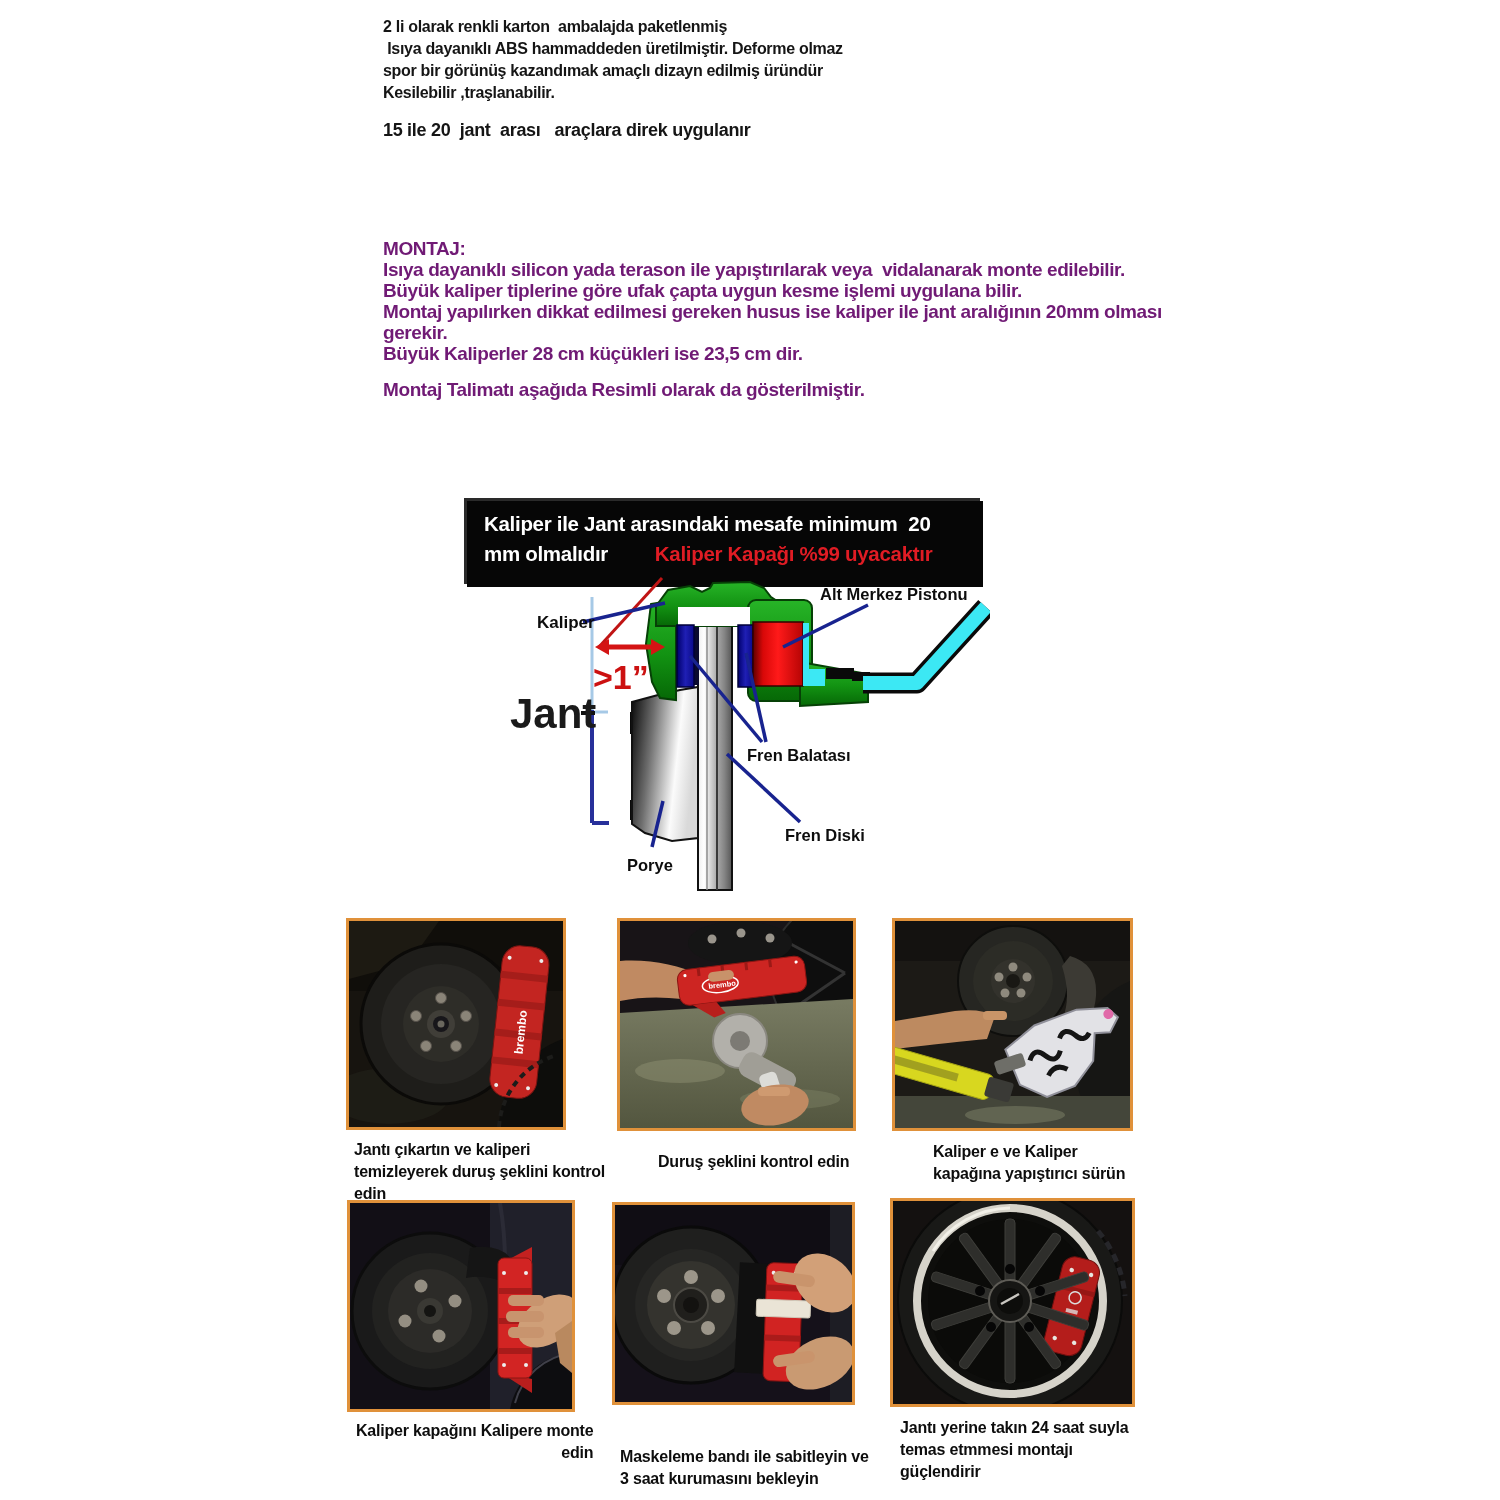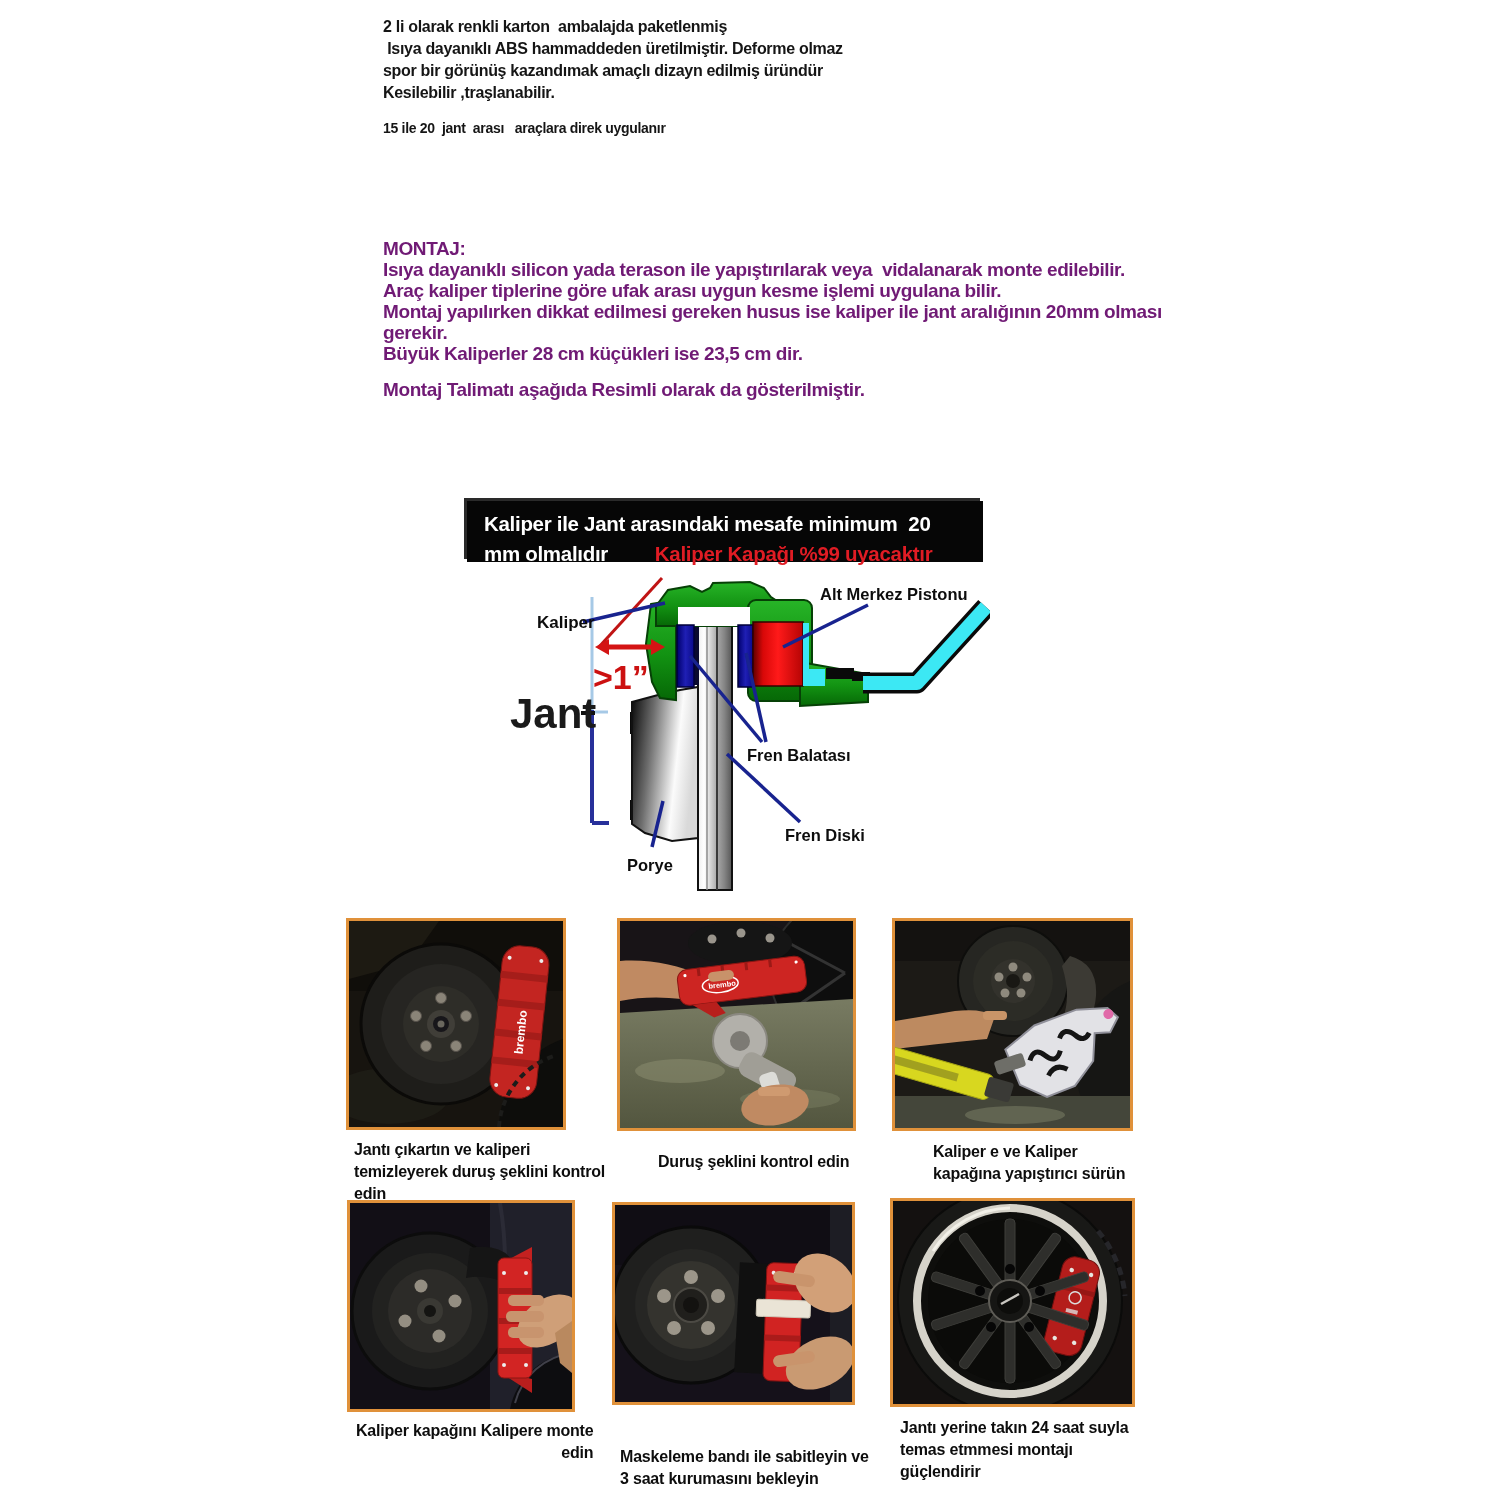--- a/index.html
+++ b/index.html
@@ -2,25 +2,25 @@
 <html><head>
 <meta charset="utf-8">
 <style>
   html,body{margin:0;padding:0;background:#ffffff;}
   body{position:relative;width:1500px;height:1500px;overflow:hidden;
        font-family:"Liberation Sans",sans-serif;font-weight:700;color:#111;}
   .abs{position:absolute;}
   .pre{white-space:pre-wrap;}
   
   .intro{left:383px;top:16px;font-size:16px;line-height:22px;letter-spacing:-0.3px;color:#151515;}
-  .fitment{left:383px;top:120px;font-size:14px;letter-spacing:-0.3px;color:#151515;}
+  .fitment{left:383px;top:120px;font-size:18px;letter-spacing:-0.3px;color:#151515;}
   .montaj{left:383px;top:238px;font-size:19px;line-height:21px;letter-spacing:-0.4px;color:#701a75;}
   .montaj .ftr{margin-top:15px;}
   
-  .banner{left:467px;top:501px;width:516px;height:61px;background:#060606;
+  .banner{left:467px;top:501px;width:516px;height:86px;background:#060606;
           box-sizing:border-box;padding:8px 0 0 17px;font-size:20.5px;line-height:30px;
           letter-spacing:-0.3px;color:#ffffff;box-shadow:-3px -3px 0 #2a2a2a;}
   .banner .red{color:#e01c24;margin-left:36px;}
   
   .diagram{left:455px;top:577px;width:535px;height:335px;}
   
   .photo{border:3px solid #e0913a;background:#111;box-sizing:border-box;font-size:0;}
   .photo svg{display:block;}
   .cap{font-size:16px;line-height:22px;letter-spacing:-0.2px;color:#0d0d0d;}
   .p1{left:346px;top:918px;width:220px;height:212px;}
@@ -43,21 +43,21 @@
   <div class="pre">2 li olarak renkli karton  ambalajda paketlenmiş</div>
   <div class="pre"> Isıya dayanıklı ABS hammaddeden üretilmiştir. Deforme olmaz</div>
   <div class="pre">spor bir görünüş kazandımak amaçlı dizayn edilmiş üründür</div>
   <div class="pre">Kesilebilir ,traşlanabilir.</div>
 </div>
 <div class="abs fitment pre">15 ile 20  jant  arası   araçlara direk uygulanır</div>
 
 <div class="abs montaj">
   <div class="pre">MONTAJ:</div>
   <div class="pre">Isıya dayanıklı silicon yada terason ile yapıştırılarak veya  vidalanarak monte edilebilir.</div>
-  <div class="pre">Araç kaliper tiplerine göre ufak arası uygun kesme işlemi uygulana bilir.</div>
+  <div class="pre">Büyük kaliper tiplerine göre ufak çapta uygun kesme işlemi uygulana bilir.</div>
   <div class="pre">Montaj yapılırken dikkat edilmesi gereken husus ise kaliper ile jant aralığının 20mm olması</div>
   <div class="pre">gerekir.</div>
   <div class="pre">Büyük Kaliperler 28 cm küçükleri ise 23,5 cm dir.</div>
   <div class="pre ftr">Montaj Talimatı aşağıda Resimli olarak da gösterilmiştir.</div>
 </div>
 
 <div class="abs banner">
   <div class="pre">Kaliper ile Jant arasındaki mesafe minimum  20</div>
   <div><span class="pre">mm olmalıdır  </span><span class="pre red">Kaliper Kapağı %99 uyacaktır</span></div>
 </div>

